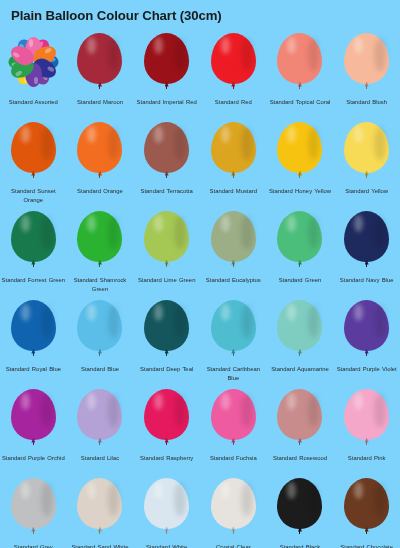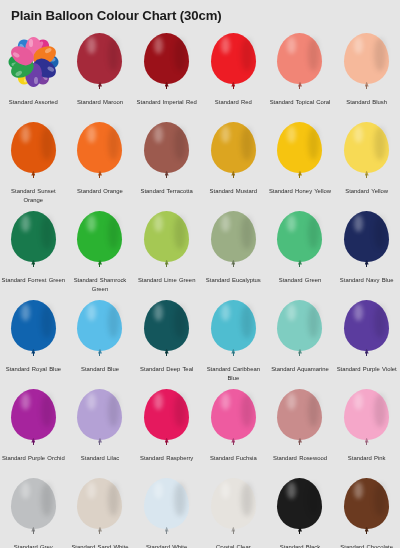--- a/index.html
+++ b/index.html
@@ -8,21 +8,21 @@
     margin: 0; padding: 0;
     width: 400px; height: 548px;
     background: #ffffff;
     font-family: "Liberation Sans", sans-serif;
     overflow: hidden;
   }
   #chart-page {
     width: 400px;
     height: 548px;
     position: relative;
-    background: #e5e5e5;
+    background: #7dd3fc;
   }
   #page-title {
     font-size: 13.2px;
     font-weight: bold;
     color: #1a1a1a;
     letter-spacing: -0.1px;
     padding: 9px 0 0 11px;
     margin: 0;
     line-height: 1.1;
   }

